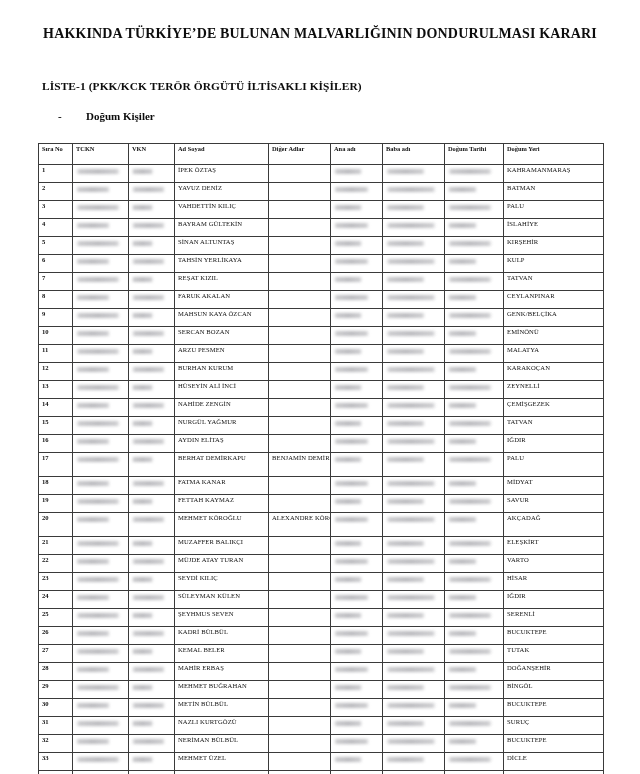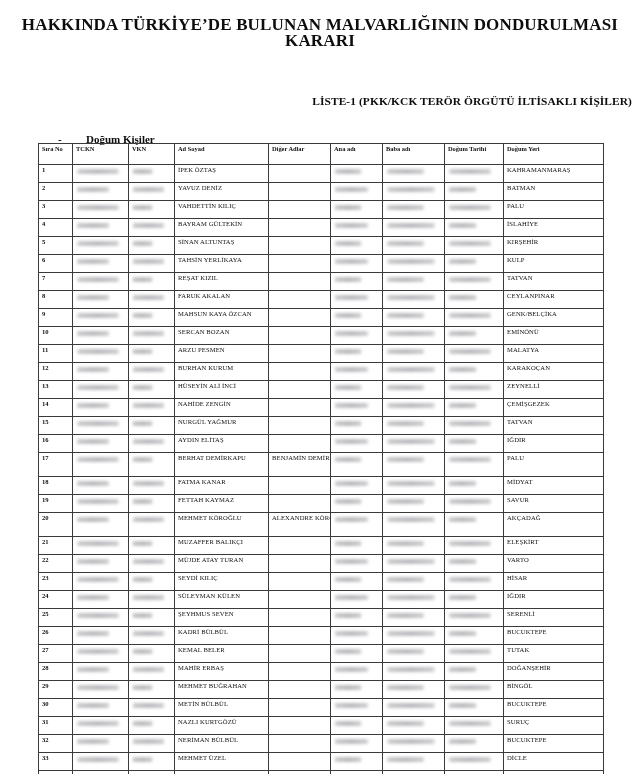--- a/index.html
+++ b/index.html
@@ -21,43 +21,42 @@
     position: relative;
     width: 640px;
     height: 774px;
     box-sizing: border-box;
     padding: 0;
   }
 
   
   .doc-title {
     margin: 0;
-    padding-top: 17px;
+    padding-top: 26px;
     text-align: center;
     font-family: "Liberation Serif", "DejaVu Serif", serif;
     font-weight: bold;
-    font-size: 17px;
+    font-size: 14px;
     line-height: 16px;
     letter-spacing: 0.15px;
     color: #0d0d0d;
   }
   .doc-title .line2 {
     display: block;
   }
 
   
   .list-heading {
-    margin: 8px;
+    margin: 0;
     padding-left: 42px;
     padding-top: 38px;
     font-weight: bold;
     font-size: 11.4px;
     letter-spacing: 0.1px;
     color: #0d0d0d;
-    text-align: right;
   }
   .subsection {
     padding-left: 58px;
     padding-top: 18px;
     font-weight: bold;
     font-size: 11px;
     color: #0d0d0d;
     display: flex;
     gap: 22px;
   }

